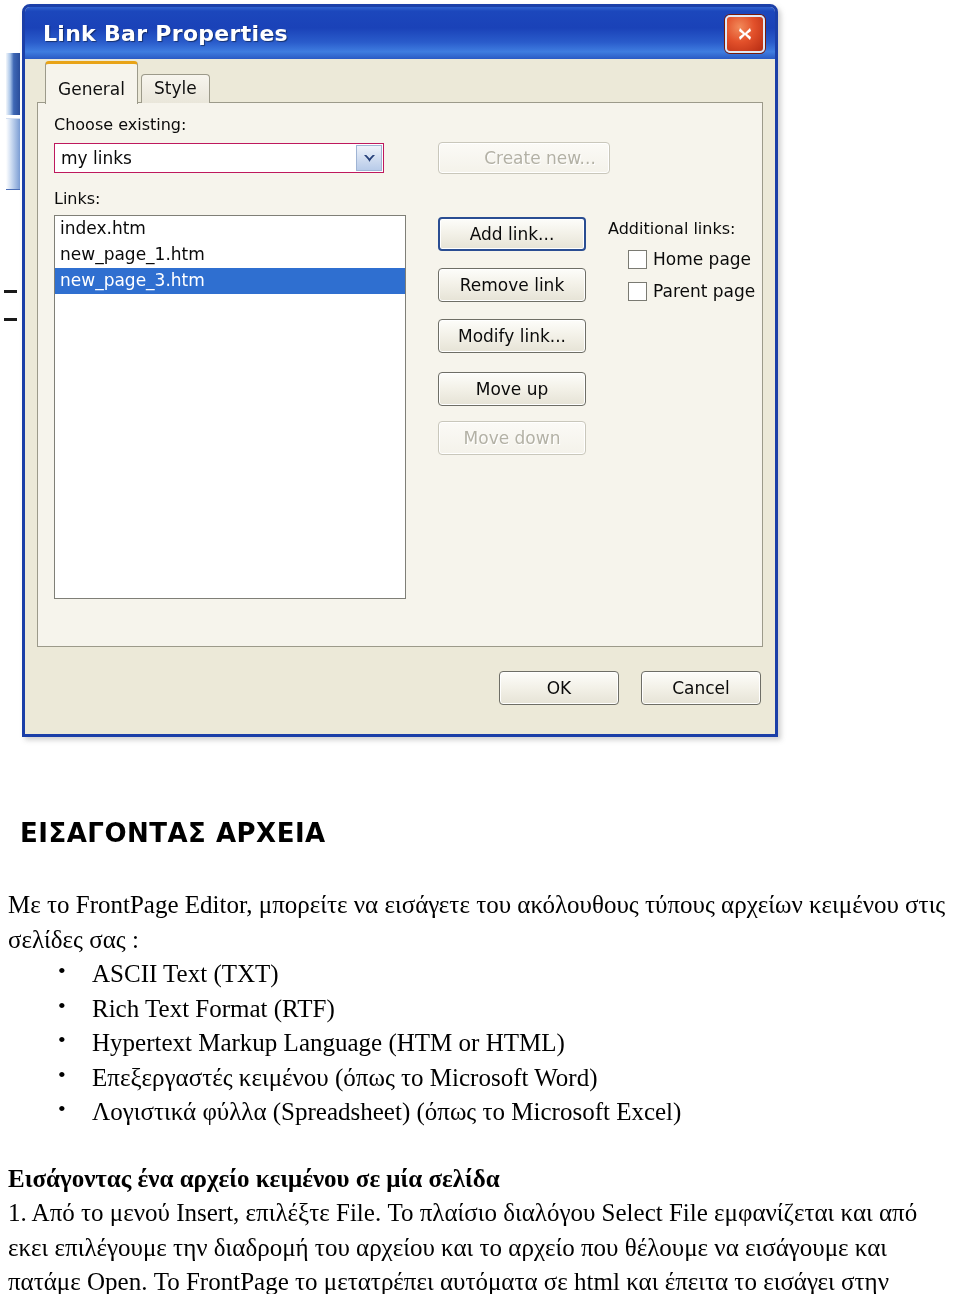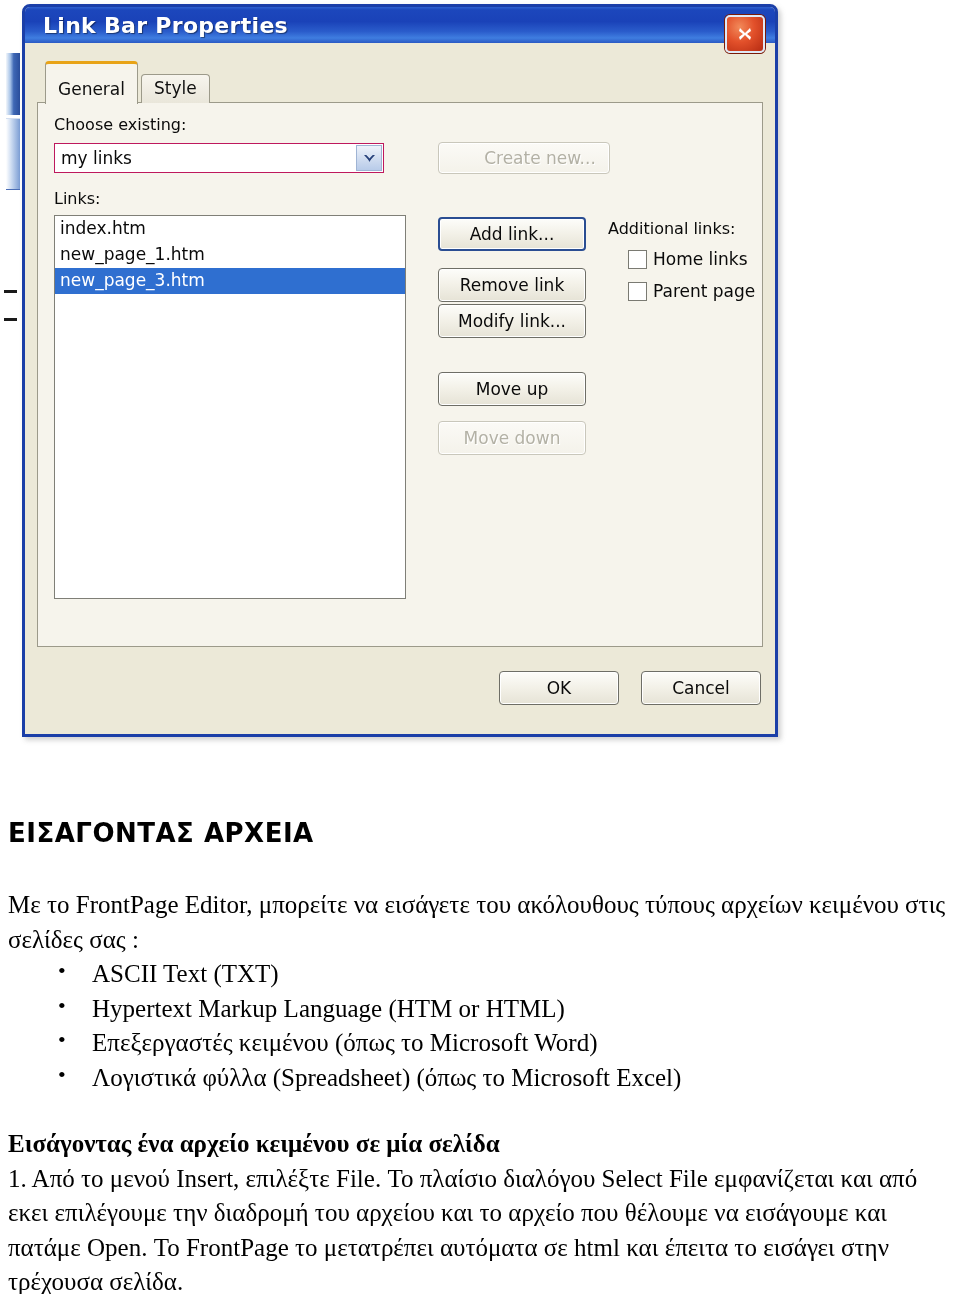--- a/index.html
+++ b/index.html
@@ -52,21 +52,21 @@
     background: #ece9d8;
     border: 3px solid #1b3fa8;
     border-radius: 8px 8px 0 0;
     box-sizing: border-box;
     box-shadow: 3px 3px 5px rgba(120,120,120,.35);
   }
 
   
   .titlebar {
     position: relative;
-    height: 36px;
+    height: 52px;
     background: linear-gradient(to bottom,
       #2f62cf 0%, #1c47bc 8%, #1a42b8 40%,
       #2a5ccb 68%, #3f7de0 86%, #2a5ac4 100%);
     border-radius: 5px 5px 0 0;
     display: flex;
     align-items: center;
   }
   .title-text {
     color: #ffffff;
     font-family: "DejaVu Sans", sans-serif;
@@ -235,21 +235,21 @@
   }
   .list-item.selected {
     background: #2f6fd0;
     color: #ffffff;
   }
 
   
   .btn-col { position:absolute; left:400px; width:148px; height:34px; }
   .btn-addlink    { top: 114px; }
   .btn-removelink { top: 165px; }
-  .btn-modifylink { top: 201px; }
+  .btn-modifylink { top: 216px; }
   .btn-moveup     { top: 269px; }
   .btn-movedown   { top: 318px; }
 
   
   .addl-title { left: 570px; top: 116px; }
   .chkrow {
     position: absolute;
     left: 590px;
     display: flex;
     align-items: center;
@@ -280,21 +280,21 @@
   .doc {
     position: absolute;
     left: 0; top: 740px;
     width: 960px;
   }
   .doc-h1 {
     font-family: "DejaVu Sans", sans-serif;
     font-weight: bold;
     font-size: 26px;
     color: #000000;
-    margin: 78px 0 0 8px;
+    margin: 78px 0 0 20px;
     letter-spacing: .5px;
   }
   .doc-p {
     font-family: "Liberation Serif", serif;
     font-size: 25px;
     color: #000000;
     margin: 0 0 0 8px;
     line-height: 1.38;
   }
   .p-intro { margin-top: 40px; width: 944px; }
@@ -381,21 +381,21 @@
       <div class="btn default btn-col btn-addlink">Add link...</div>
       <div class="btn btn-col btn-removelink">Remove link</div>
       <div class="btn btn-col btn-modifylink">Modify link...</div>
       <div class="btn btn-col btn-moveup">Move up</div>
       <div class="btn disabled btn-col btn-movedown">Move down</div>
 
       <div class="lbl addl-title">Additional links:</div>
 
       <div class="chkrow r1">
         <span class="checkbox"></span>
-        <span class="chk-label">Home links</span>
+        <span class="chk-label">Home page</span>
       </div>
       <div class="chkrow r2">
         <span class="checkbox"></span>
         <span class="chk-label">Parent page</span>
       </div>
 
     </div>
 
     <div class="btn btn-ok">OK</div>
     <div class="btn btn-cancel">Cancel</div>
@@ -404,20 +404,21 @@
 </div>
 
 <div class="doc">
 
   <div class="doc-h1">ΕΙΣΑΓΟΝΤΑΣ ΑΡΧΕΙΑ</div>
 
   <p class="doc-p p-intro">Με το FrontPage Editor, μπορείτε να εισάγετε του ακόλουθους τύπους αρχείων κειμένου στις σελίδες σας :</p>
 
   <ul class="doc-ul">
     <li>ASCII Text (TXT)</li>
+    <li>Rich Text Format (RTF)</li>
     <li>Hypertext Markup Language (HTM or HTML)</li>
     <li>Επεξεργαστές κειμένου (όπως το Microsoft Word)</li>
     <li>Λογιστικά φύλλα (Spreadsheet) (όπως το Microsoft Excel)</li>
   </ul>
 
   <p class="doc-sub">Εισάγοντας ένα αρχείο κειμένου σε μία σελίδα</p>
 
   <p class="doc-p p-steps">1. Από το μενού Insert, επιλέξτε File. Το πλαίσιο διαλόγου Select File εμφανίζεται και από εκει επιλέγουμε την διαδρομή του αρχείου και το αρχείο που θέλουμε να εισάγουμε και πατάμε Open. Το FrontPage το μετατρέπει αυτόματα σε html και έπειτα το εισάγει στην τρέχουσα σελίδα.</p>
 
 </div>

